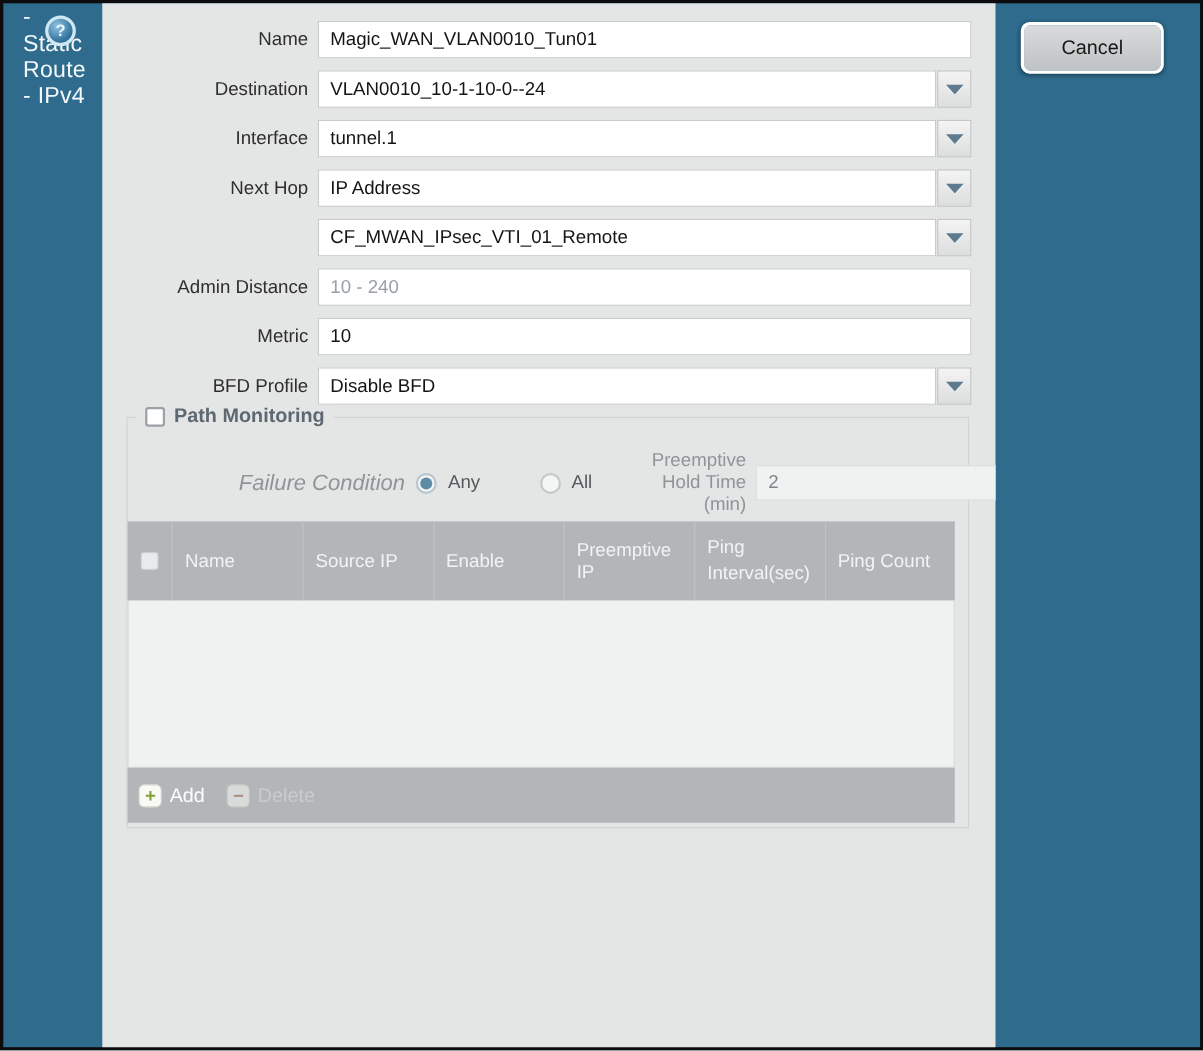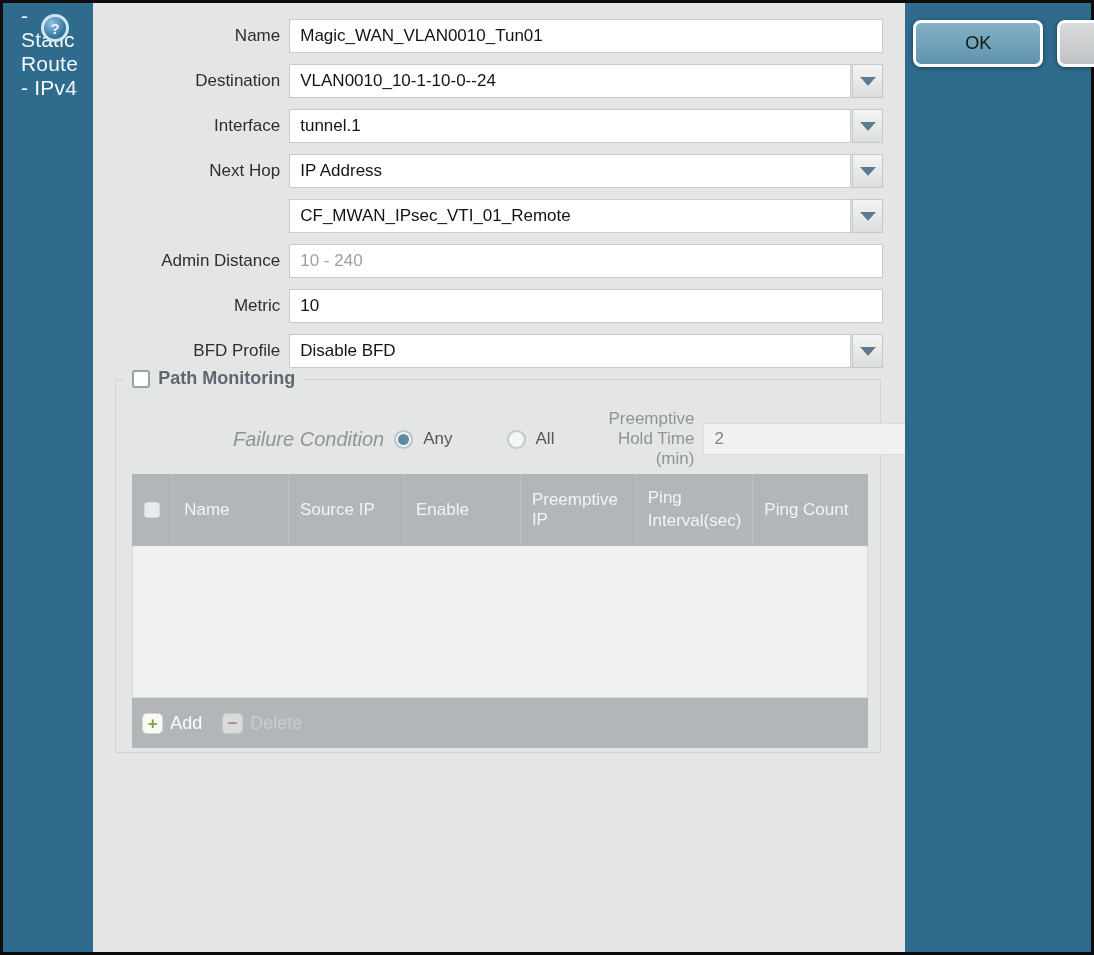--- a/index.html
+++ b/index.html
@@ -66,21 +66,21 @@
     border-top:9px solid #5e7a8e;
     filter:drop-shadow(0 1px 0 rgba(255,255,255,.6));
   }
 
   
   .fieldset {
     margin:4px 24px 0 22px;
     height:374px;
     border:1px solid #d0d2d3;
     position:relative;
-    padding:30px 12px 0 16px;
+    padding:30px 12px 0 0;
   }
   .legend {
     position:absolute; top:-12px; left:8px;
     background:#e4e5e5; padding:0 8px;
     display:flex; align-items:center; gap:8px;
   }
   .cbx {
     width:18px; height:18px;
     border:2px solid #9aa1a7; border-radius:3px;
     background:#ffffff; cursor:pointer;
@@ -297,17 +297,16 @@
             <div class="tool-ico ico-minus">−</div>
             <span class="t-label">Delete</span>
           </div>
         </div>
       </div>
     </div>
 
   </div>
 
   <div class="dlg-footer">
-    <button class="btn btn-ok">OK</button>
     <button class="btn btn-cancel">Cancel</button>
   </div>
 
 </div>
 
 </body></html>

